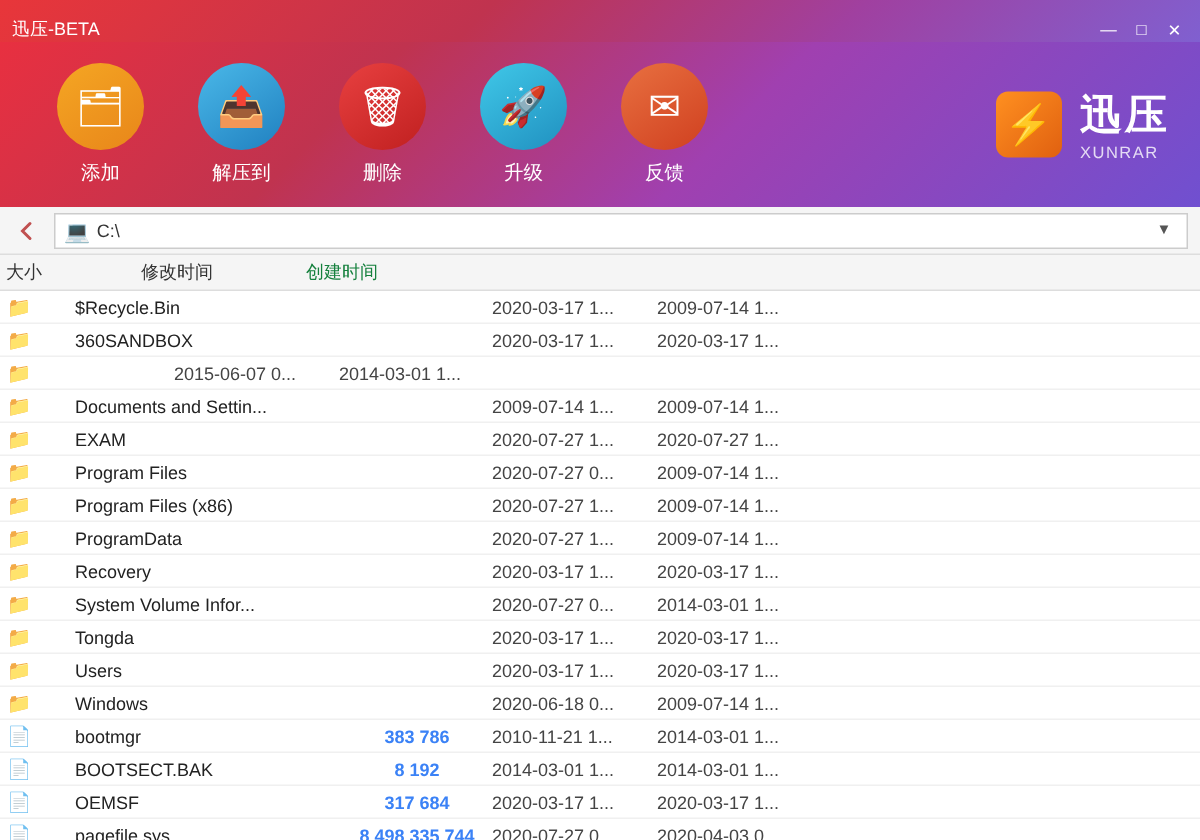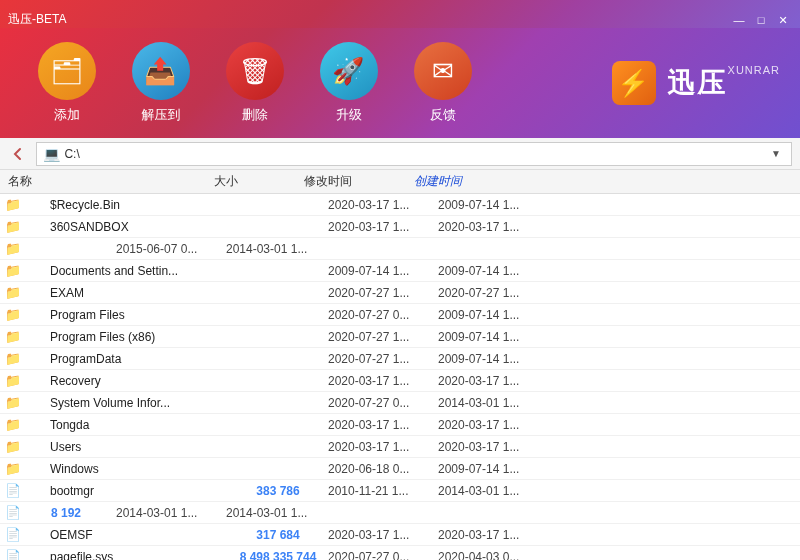--- a/index.html
+++ b/index.html
@@ -167,21 +167,21 @@
       background: #f5f5f5;
       height: 24px;
       display: flex;
       align-items: center;
       border-bottom: 1px solid #ddd;
       padding: 0 4px;
     }
     .col-name { width: 210px; font-size: 12px; color: #333; padding-left: 4px; }
     .col-size { width: 90px; font-size: 12px; color: #333; text-align: left; padding-right: 10px; }
     .col-mtime { width: 110px; font-size: 12px; color: #333; }
-    .col-ctime { width: 110px; font-size: 12px; color: #1d4ed8; font-style: italic; }
+    .col-ctime { width: 110px; font-size: 12px; color: #15803d; }
 
     
     #file-list {
       background: white;
       overflow-y: auto;
       height: calc(560px - 28px - 110px - 32px - 24px);
     }
     .file-row {
       display: flex;
       align-items: center;
@@ -275,21 +275,21 @@
       <div class="tool-icon-circle icon-feedback">
         ✉
       </div>
       <span class="tool-label">反馈</span>
     </div>
     </div>
 
   <div id="brand">
     <div id="brand-logo">
       <div id="brand-icon">⚡</div>
-      <div style="display:flex;flex-direction:row;align-items:flex-start;margin-left:6px;">
+      <div style="display:flex;flex-direction:column;align-items:flex-start;margin-left:6px;">
         <div id="brand-name">迅压</div>
         <div id="brand-sub">XUNRAR</div>
       </div>
     </div>
   </div>
 </div>
 
 <div id="navbar">
   <div id="nav-back">
     <svg width="16" height="16" viewBox="0 0 16 16">
@@ -297,21 +297,20 @@
     </svg>
   </div>
   <div id="nav-path-container" style="flex:1;display:flex;align-items:center;height:24px;background:white;border:1px solid #ccc;margin:0 4px;padding:0 6px;">
     <span id="nav-path-icon" style="font-size:14px;margin-right:4px;">💻</span>
     <span id="nav-path-text" style="font-size:12px;color:#333;flex:1;">C:\</span>
     <span id="nav-dropdown" style="color:#555;font-size:10px;">▼</span>
   </div>
 </div>
 
 <div id="col-headers">
-  <span class="col-name">名称</span>
   <span class="col-size">大小</span>
   <span class="col-mtime">修改时间</span>
   <span class="col-ctime">创建时间</span>
 </div>
 
 <div id="file-list">
 <div class="file-row">
       <span class="file-icon folder-icon">📁</span>
       <span class="file-name">$Recycle.Bin</span>
       <span class="file-size"></span>
@@ -403,20 +402,21 @@
     </div>
     <div class="file-row">
       <span class="file-icon file-icon-sys">📄</span>
       <span class="file-name">bootmgr</span>
       <span class="file-size">383 786</span>
       <span class="file-mtime">2010-11-21 1...</span>
       <span class="file-ctime">2014-03-01 1...</span>
     </div>
     <div class="file-row">
       <span class="file-icon file-icon-sys">📄</span>
+      <span class="file-name">BOOTSECT.BAK</span>
       <span class="file-size">8 192</span>
       <span class="file-mtime">2014-03-01 1...</span>
       <span class="file-ctime">2014-03-01 1...</span>
     </div>
     <div class="file-row">
       <span class="file-icon file-icon-sys">📄</span>
       <span class="file-name">OEMSF</span>
       <span class="file-size">317 684</span>
       <span class="file-mtime">2020-03-17 1...</span>
       <span class="file-ctime">2020-03-17 1...</span>

